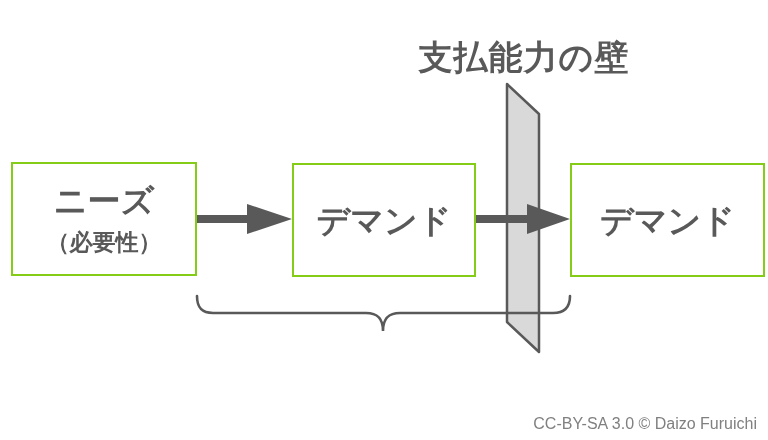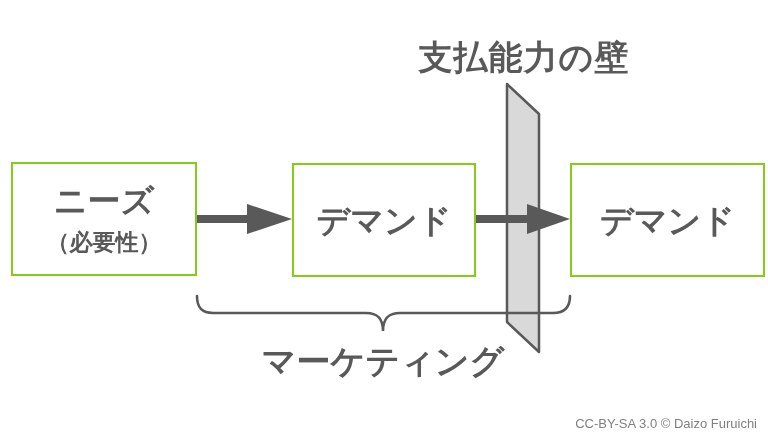--- a/index.html
+++ b/index.html
@@ -68,21 +68,21 @@
     font-size: 34px;
     line-height: 38px;
     font-weight: 600;
     color: #595959;
     white-space: nowrap;
   }
   .credit {
     position: absolute;
     right: 11px;
     top: 417px;
-    font-size: 13px;
+    font-size: 16px;
     line-height: 14px;
     color: #808080;
     white-space: nowrap;
   }
 </style>
 </head>
 <body>
 
 <div class="canvas">
 
@@ -105,17 +105,16 @@
   </div>
 
   <div class="node-box box-wants">
     <div class="node-main">デマンド</div>
   </div>
 
   <div class="node-box box-demand">
     <div class="node-main">デマンド</div>
   </div>
 
-  <div class="brace-label">マーケティング</div>
 
   <div class="credit">CC-BY-SA 3.0 © Daizo Furuichi</div>
 
 </div>
 
 </body></html>

